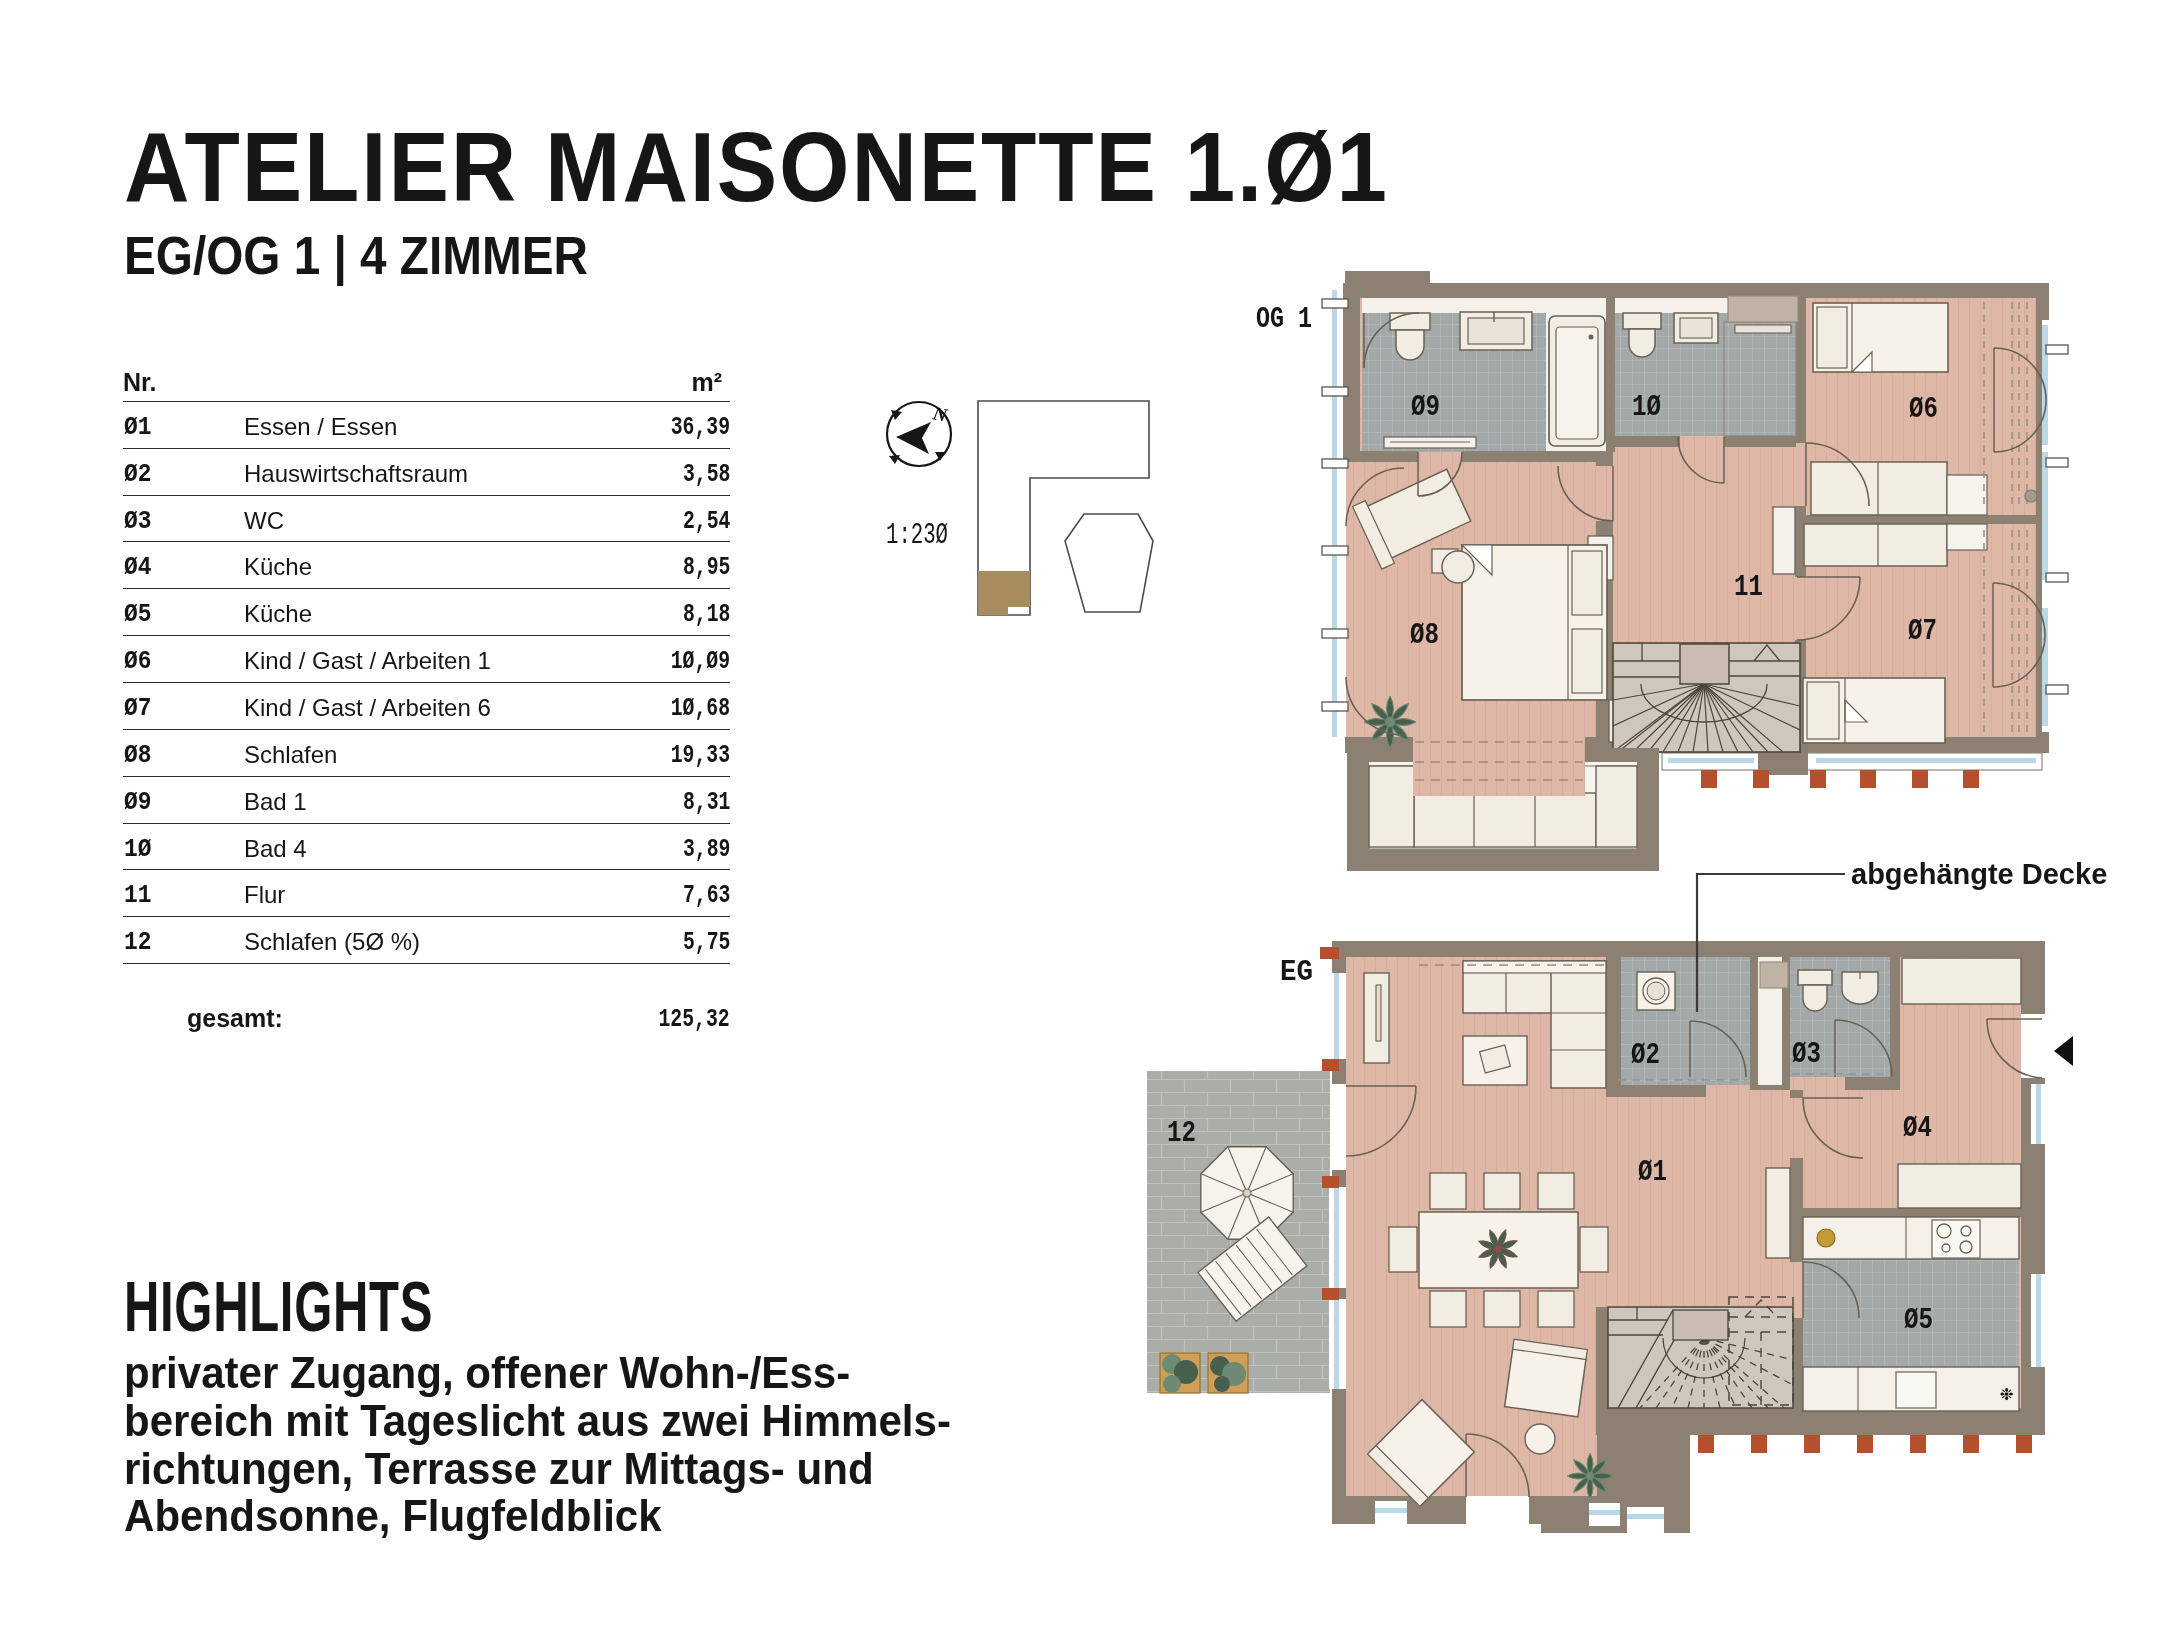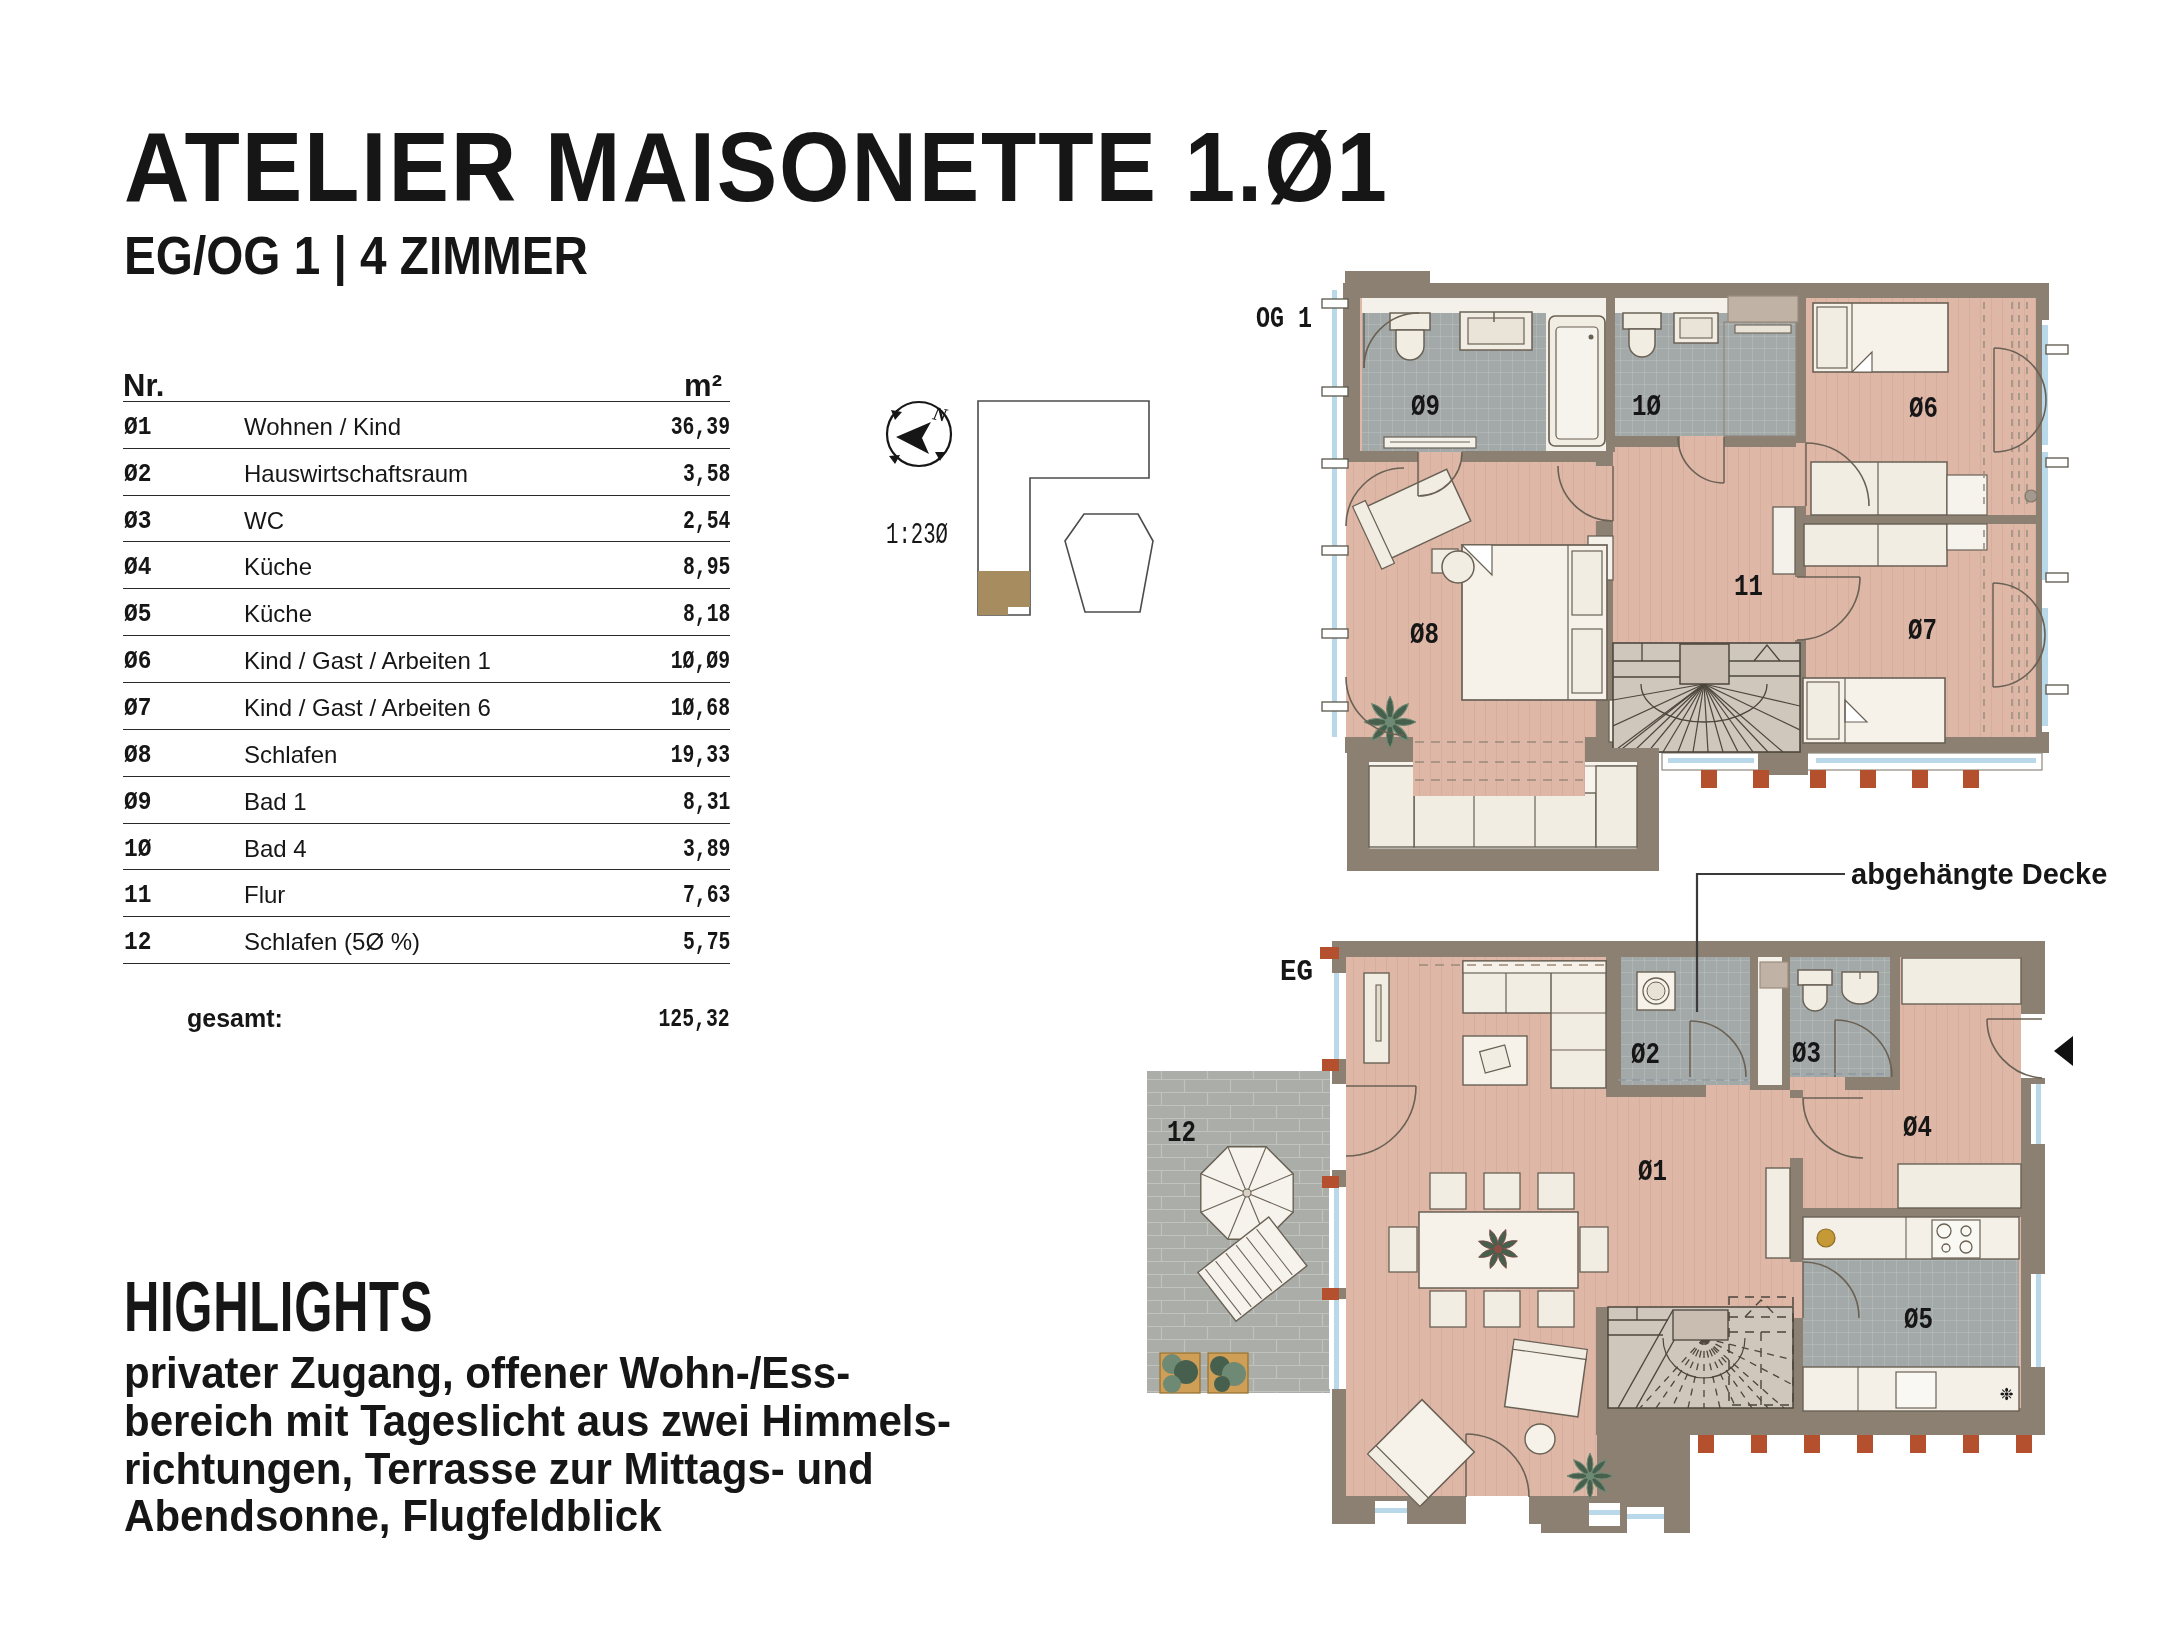--- a/index.html
+++ b/index.html
@@ -1,21 +1,21 @@
 <!DOCTYPE html>
 <html><head><meta charset="utf-8">
 <style>
 *{margin:0;padding:0;box-sizing:border-box}
 html,body{width:2172px;height:1646px;background:#ffffff;overflow:hidden}
 body{font-family:"Liberation Sans",sans-serif;color:#161616}
 .abs{position:absolute}
 #title{left:124px;top:111px;font-size:98px;font-weight:bold;letter-spacing:2px;white-space:nowrap;transform:scaleX(0.925);transform-origin:left}
 #subtitle{left:124px;top:225px;font-size:53px;font-weight:bold;white-space:nowrap;transform:scaleX(0.90);transform-origin:left}
 #tablewrap{left:123px;top:0;width:607px;height:1100px}
-.thead{position:absolute;top:368px;width:607px;font-size:31px;font-weight:bold}
+.thead{position:absolute;top:368px;width:607px;font-size:25px;font-weight:bold}
 .thead .m2{position:absolute;right:8px;top:0}
 .row{position:absolute;width:607px;height:46.85px;font-size:24px}
 .rnum{position:absolute;left:1px;top:11px;font-family:"Liberation Mono",monospace;font-weight:bold;font-size:26px;transform:scaleX(0.88);transform-origin:left center}
 .rname{position:absolute;left:121px;top:12px}
 .rval{position:absolute;right:0;top:11px;font-family:"Liberation Mono",monospace;font-weight:bold;font-size:26px;transform:scaleX(0.76);transform-origin:right center}
 .rule{position:absolute;width:607px;border-top:1.8px solid #2a2a2a}
 #gesamt{position:absolute;top:1004px;width:607px;font-size:25px;font-weight:bold}
 #gesamt .gv{position:absolute;right:0;top:0;font-family:"Liberation Mono",monospace;font-size:26px;transform:scaleX(0.76);transform-origin:right center}
 #hl{left:124px;top:1266px;font-size:71px;font-weight:bold;letter-spacing:1px;transform:scaleX(0.69);transform-origin:left;white-space:nowrap}
 #para{left:124px;top:1349px;font-size:45px;font-weight:bold;line-height:47.8px;transform:scaleX(0.935);transform-origin:left;white-space:nowrap}
@@ -23,21 +23,21 @@
 <body>
 
 <div id="title" class="abs">ATELIER MAISONETTE 1.Ø1</div>
 
 <div id="subtitle" class="abs">EG/OG 1 | 4 ZIMMER</div>
 
 <div id="tablewrap" class="abs">
 <div class="thead"><span>Nr.</span><span class="m2">m²</span></div>
 <div class="row" style="top:400.8px">
       <span class="rnum">Ø1</span>
-      <span class="rname">Wohnen / Kind</span>
+      <span class="rname">Essen / Essen</span>
       <span class="rval">36,39</span>
     </div>
     <div class="rule" style="top:400.8px"></div>
     <div class="row" style="top:447.7px">
       <span class="rnum">Ø2</span>
       <span class="rname">Hauswirtschaftsraum</span>
       <span class="rval">3,58</span>
     </div>
     <div class="rule" style="top:447.7px"></div>
     <div class="row" style="top:494.5px">

